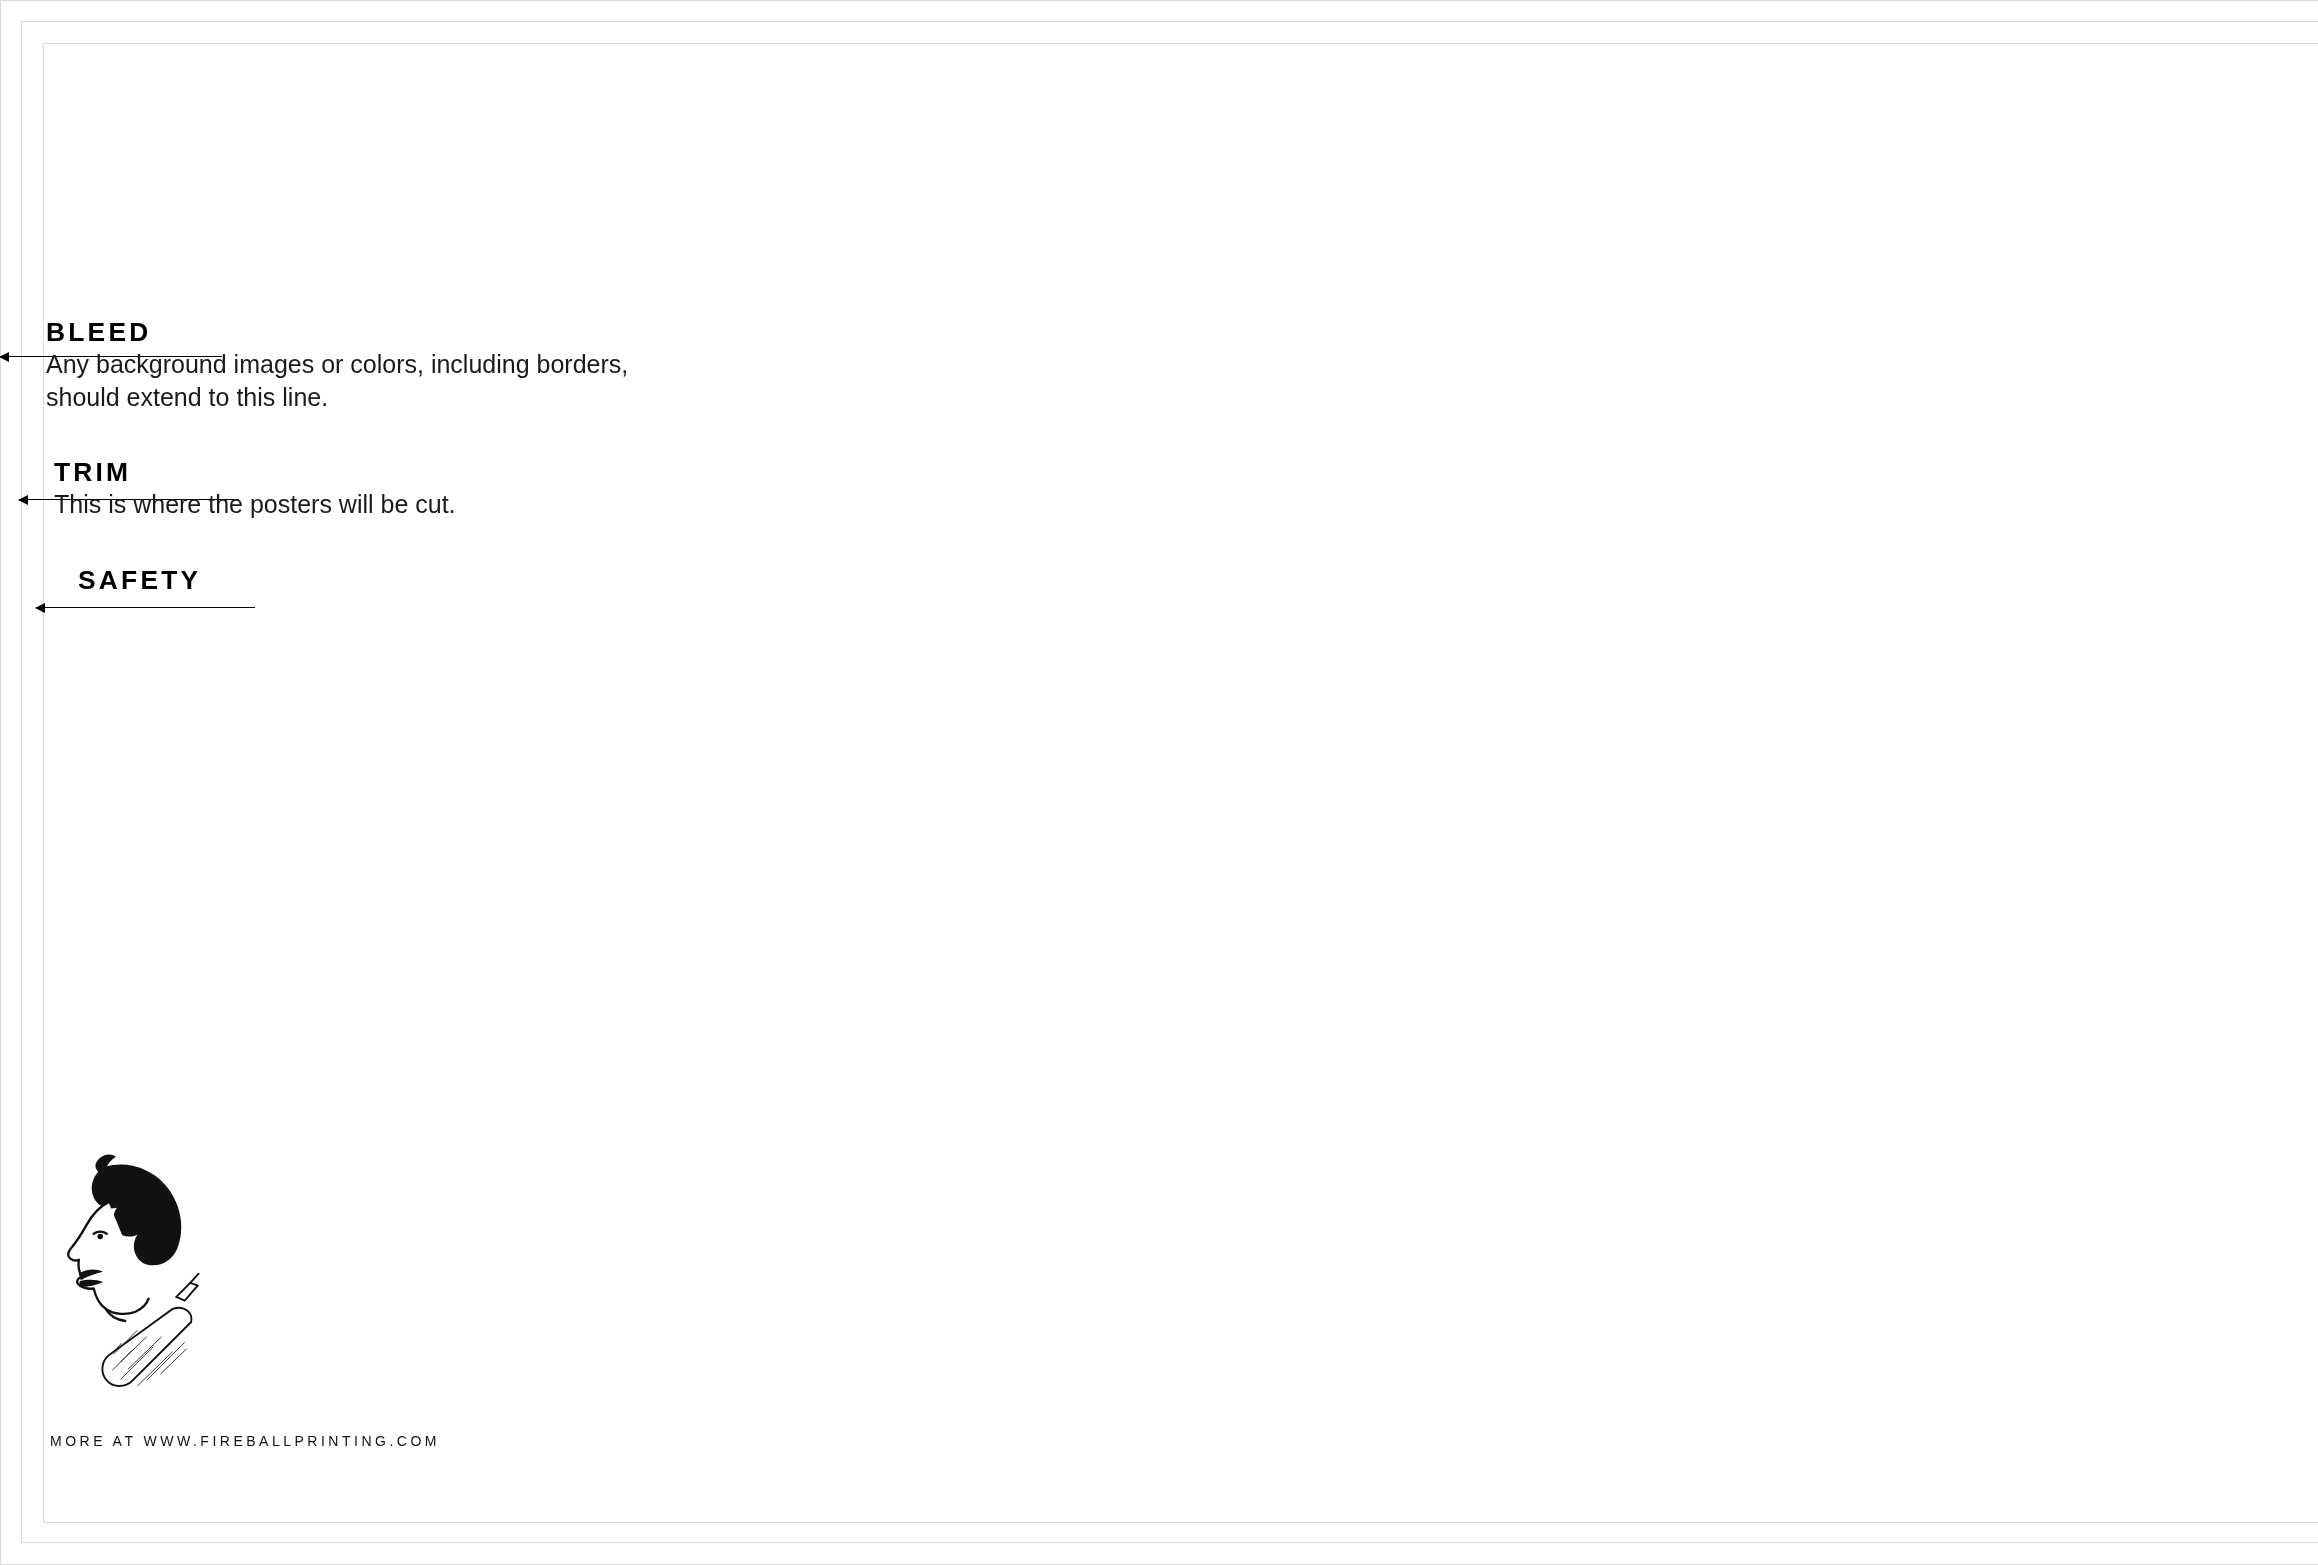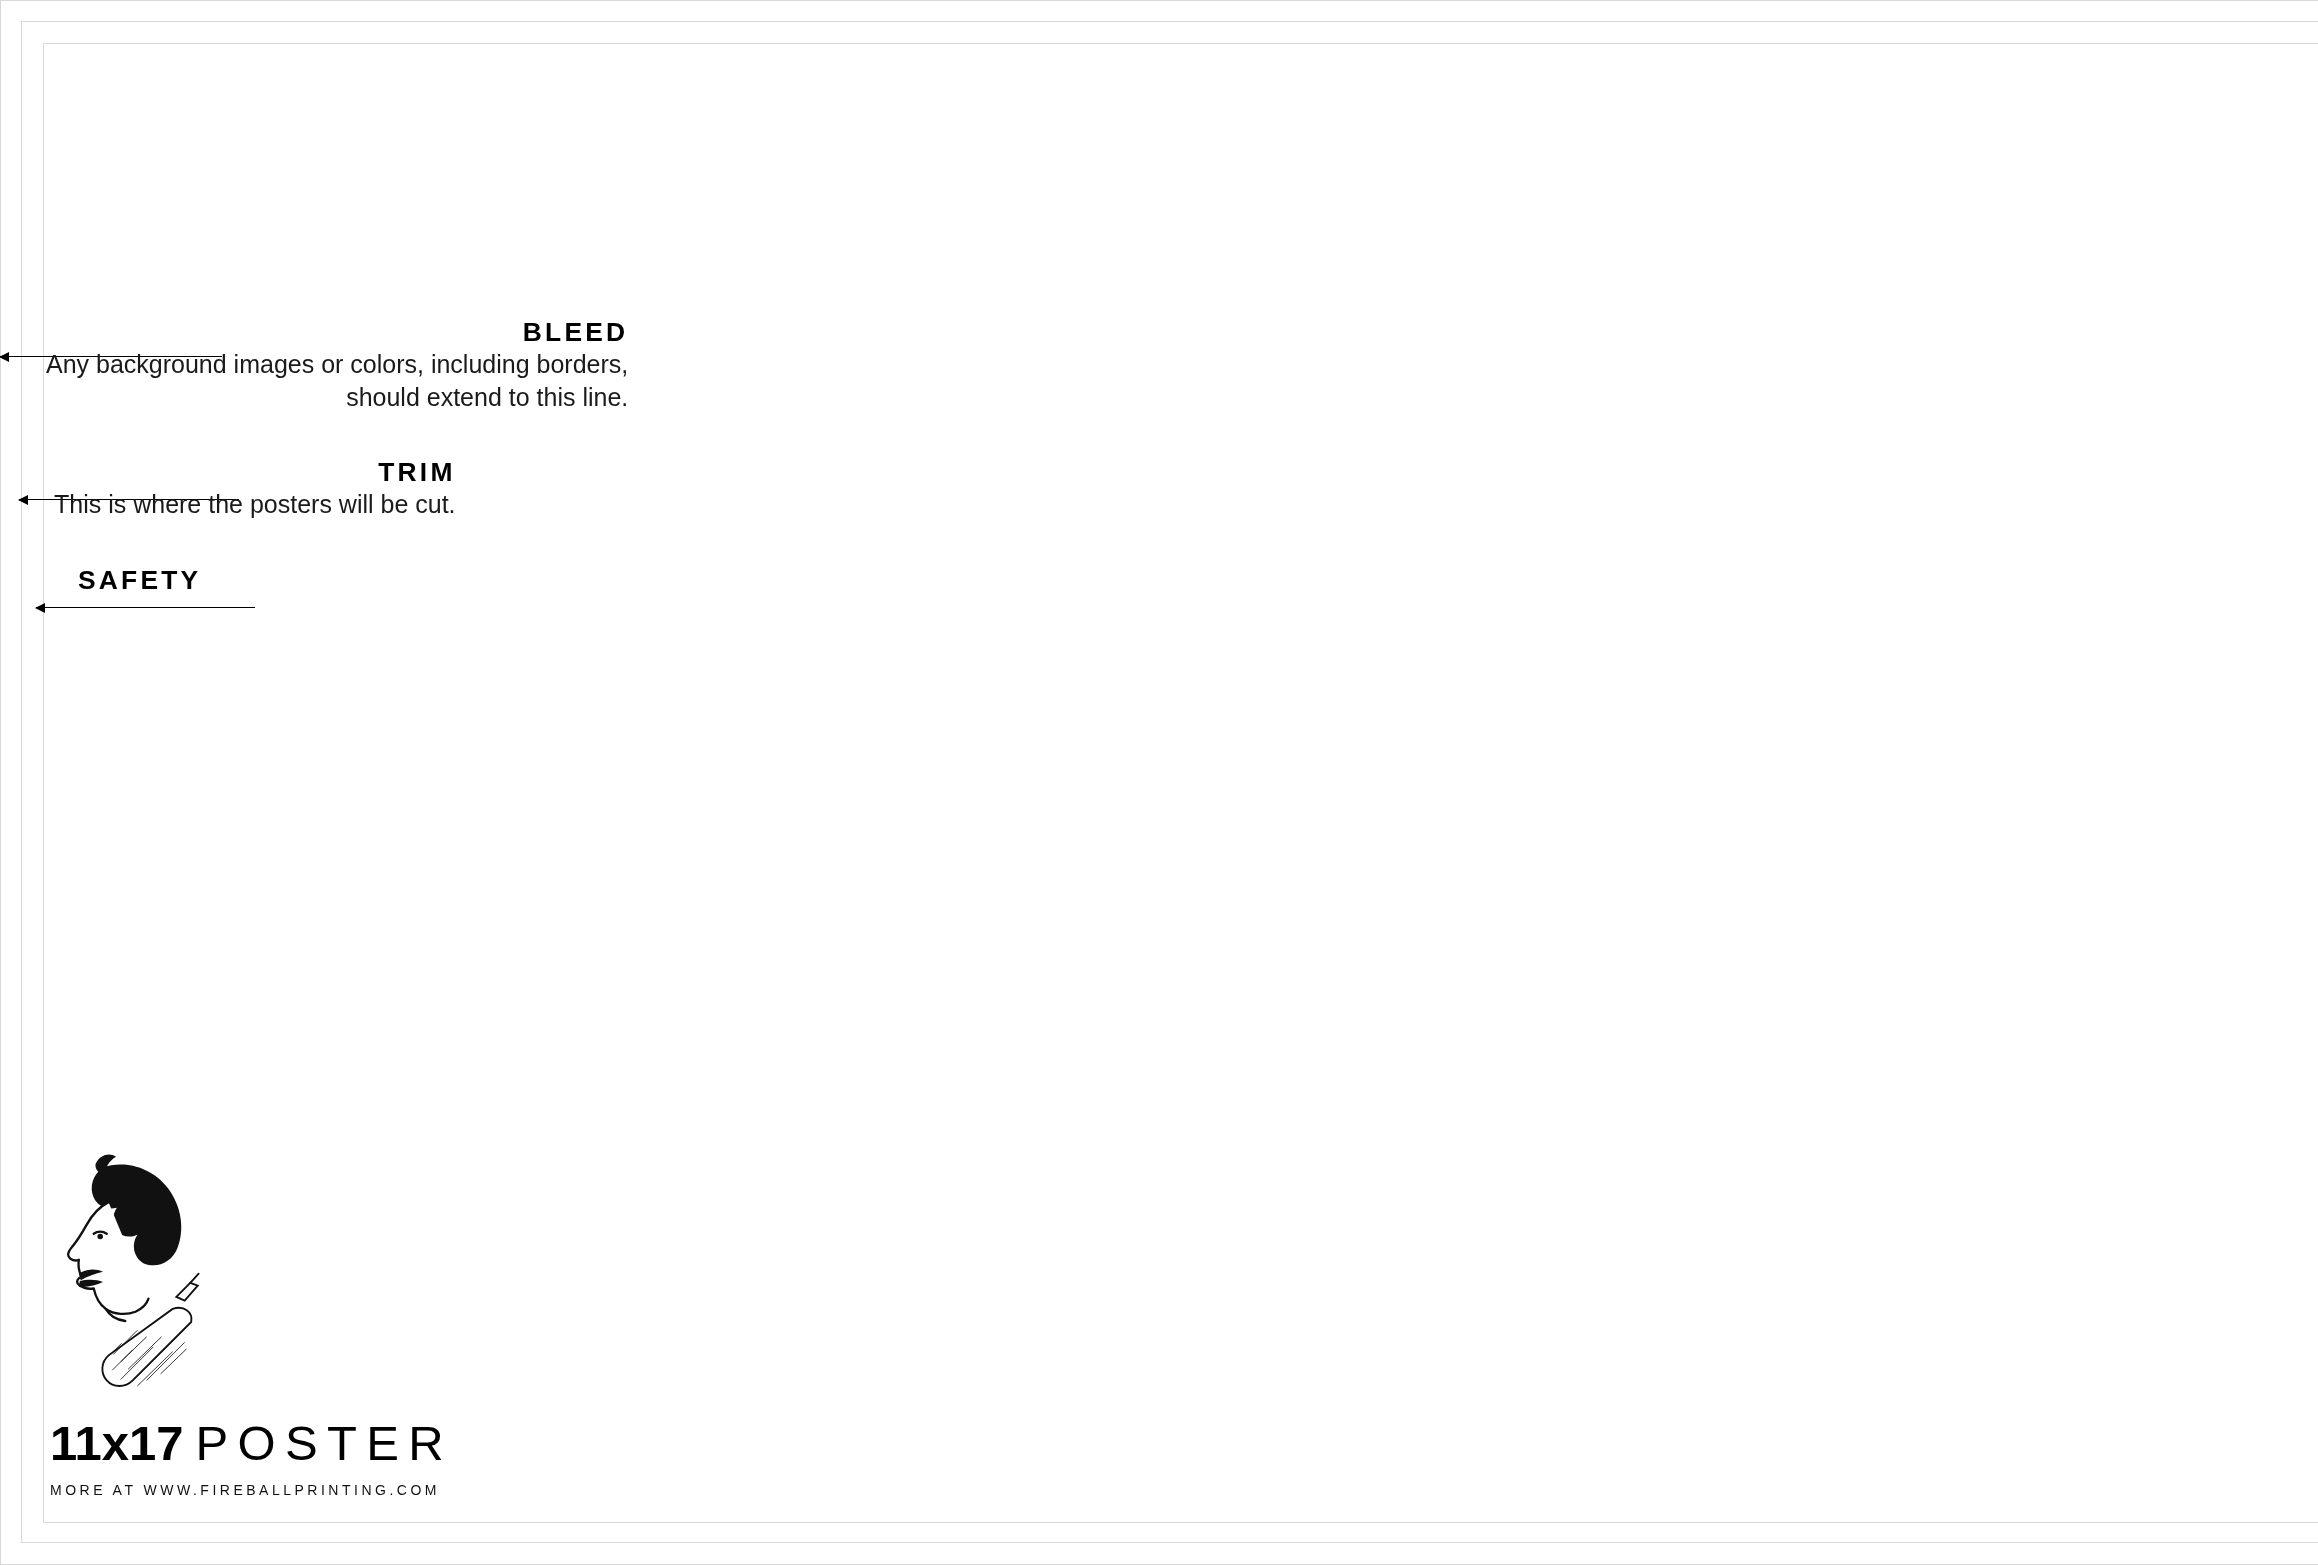--- a/index.html
+++ b/index.html
@@ -40,21 +40,20 @@
     left: 43px;
     top: 43px;
     width: 2314px;
     height: 1480px;
     border: 1.4px solid #d8d8d8;
   }
 
   
   .annotation {
     position: absolute;
-    text-align: right;
   }
   .annotation .ann-title {
     font-size: 26.4px;
     font-weight: bold;
     letter-spacing: 3.2px;
     line-height: 1;
     margin: 0 0 2.8px 0;
     color: #000000;
     white-space: nowrap;
   }
@@ -203,18 +202,15 @@
         <path d="M124 440 L152 412"></path>
       <path d="M236 478 L292 424"></path>
     </g>
 
     <path d="M270 312 L300 282 L316 288 L288 320 Z" fill="#ffffff" stroke="#111111" stroke-width="4"></path>
     <path d="M300 282 L318 262" fill="none" stroke="#111111" stroke-width="4" stroke-linecap="round"></path>
   </svg>
 </div>
 
 <div id="footer-lockup">
-  <p id="poster-title">
-    <span class="size-part">11x17</span><span class="word-part">POSTER</span>
-  </p>
   <p id="footer-url">MORE AT WWW.FIREBALLPRINTING.COM</p>
 </div>
 
 
 </body></html>

